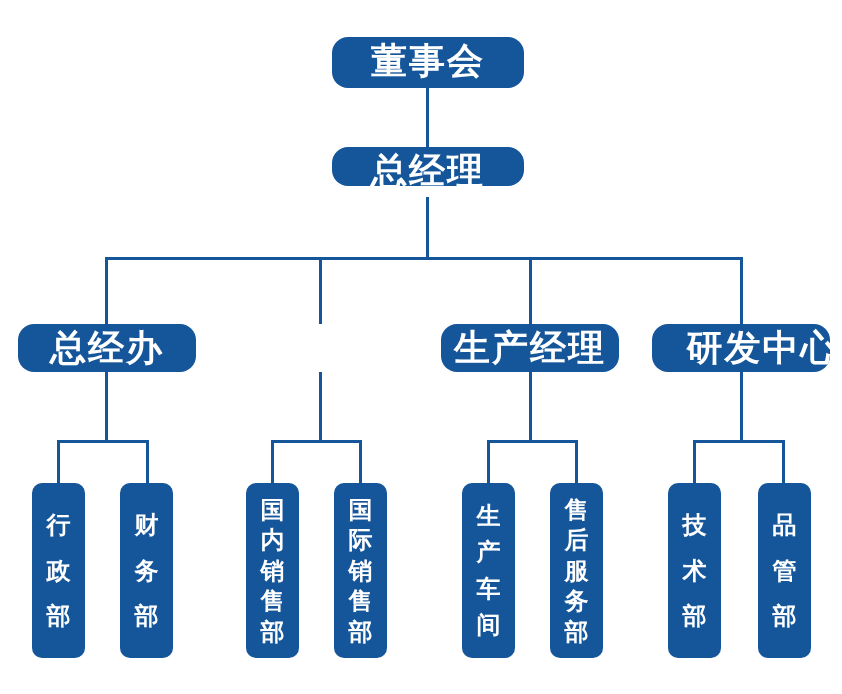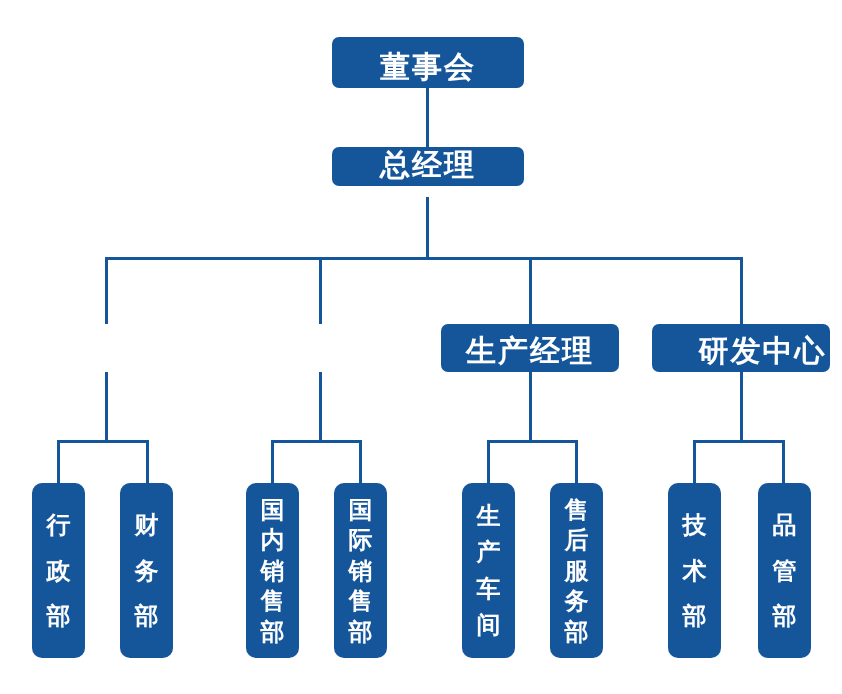--- a/index.html
+++ b/index.html
@@ -13,26 +13,26 @@
     height: 694px;
     background: #ffffff;
     overflow: hidden;
   }
 
   
   .node-h {
     position: absolute;
     background: var(--blue);
     color: var(--white);
-    border-radius: 7px;
+    border-radius: 16px;
     display: flex;
-    align-items: flex-end;
+    align-items: flex-start;
     justify-content: center;
     font-weight: bold;
-    font-size: 30px;
+    font-size: 36px;
     letter-spacing: 2px;
     white-space: nowrap;
   }
 
   
   .node-v {
     position: absolute;
     background: var(--blue);
     color: var(--white);
     border-radius: 10px;
@@ -69,20 +69,23 @@
 
   <div class="line" style="left:426px; top:197px; width:3px; height:63px;"></div>
 
   <div class="line" style="left:106px; top:257px; width:637px; height:3px;"></div>
 
   <div class="line" style="left:105px; top:257px; width:3px; height:67px;"></div>
   <div class="line" style="left:319px; top:257px; width:3px; height:67px;"></div>
   <div class="line" style="left:529px; top:257px; width:3px; height:67px;"></div>
   <div class="line" style="left:740px; top:257px; width:3px; height:67px;"></div>
 
+  <div class="node-h" style="left:18px; top:324px; width:178px; height:48px;">
+    <span>总经办</span>
+  </div>
   <div class="node-h" style="left:441px; top:324px; width:178px; height:48px;">
     <span>生产经理</span>
   </div>
   <div class="node-h" style="left:652px; top:324px; width:178px; height:48px;padding-left:43px;">
     <span>研发中心</span>
   </div>
 
   <div class="line" style="left:105px; top:372px; width:3px; height:71px;"></div>
   <div class="line" style="left:57px; top:440px; width:92px; height:3px;"></div>
   <div class="line" style="left:57px; top:440px; width:3px; height:43px;"></div>

